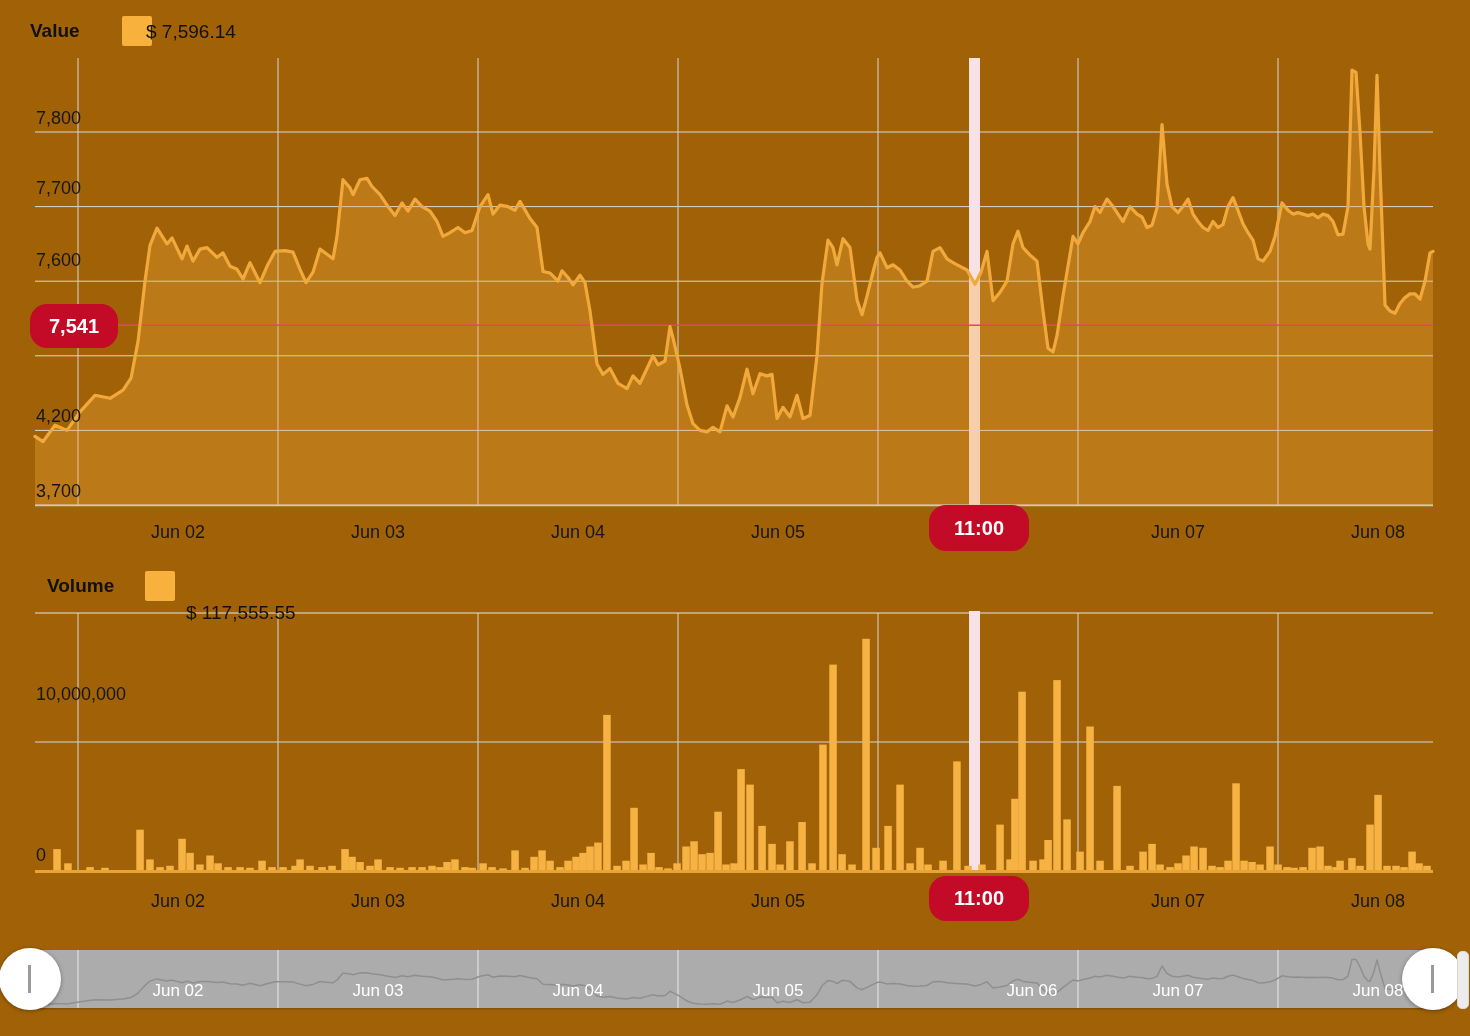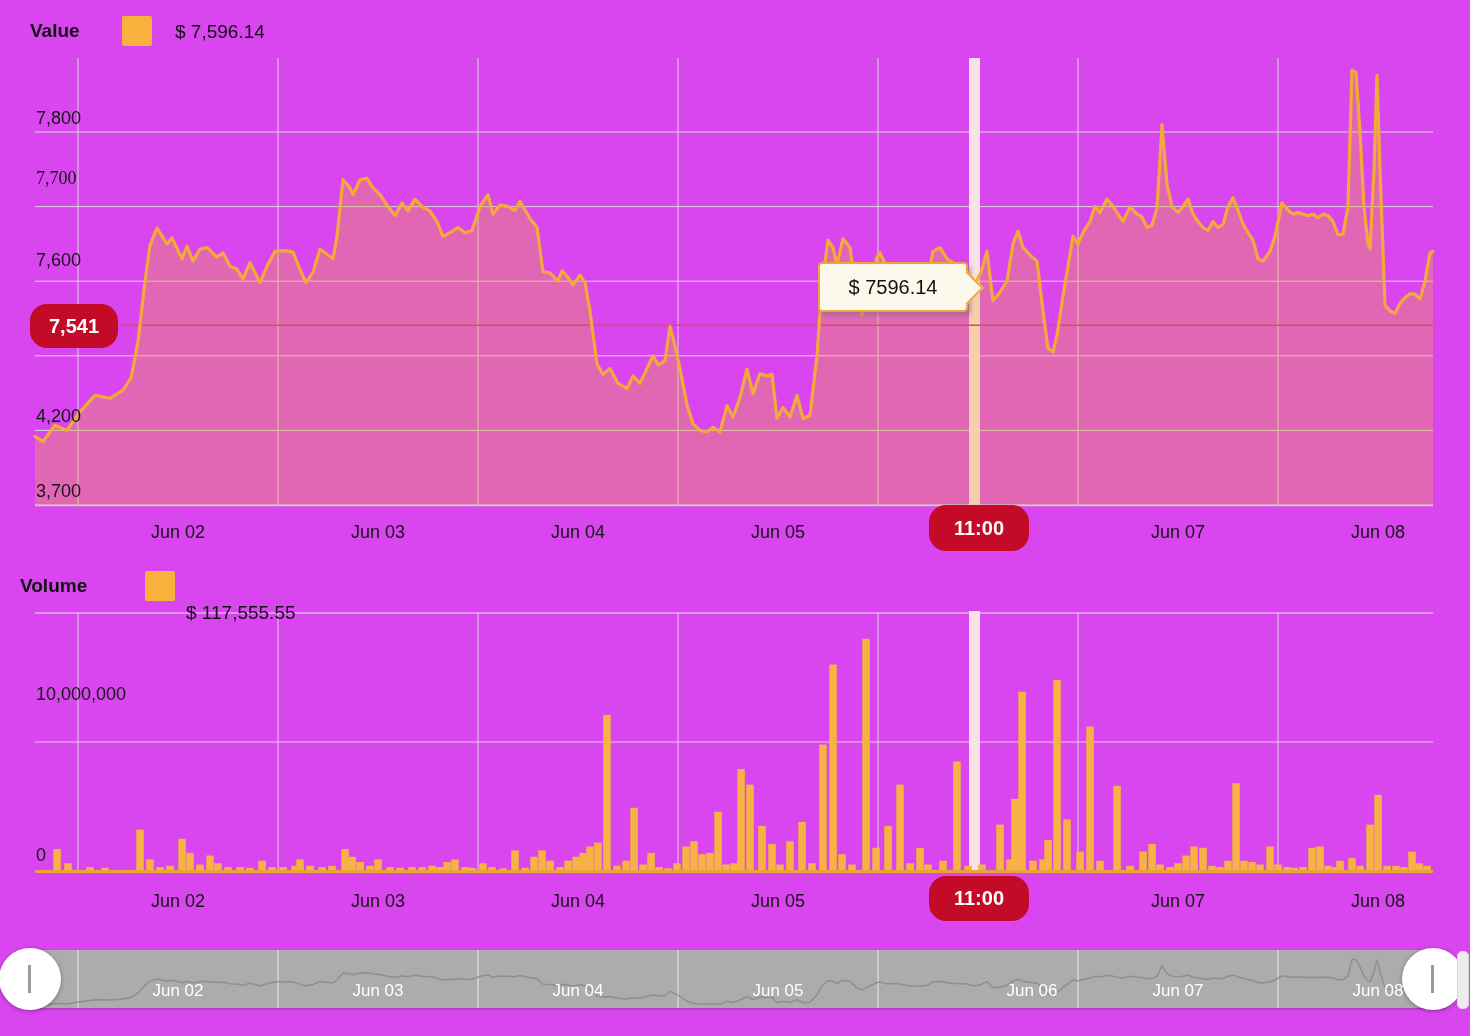--- a/index.html
+++ b/index.html
@@ -1,16 +1,16 @@
 <!DOCTYPE html>
 <html><head>
 <meta charset="utf-8">
 <style>
   html,body{margin:0;padding:0;background:#fff;}
-  #stage{position:relative;width:1470px;height:1036px;overflow:hidden;background:#d946ef;
+  #stage{position:relative;width:1470px;height:1036px;overflow:hidden;background:#a16207;
          font-family:"Liberation Sans",sans-serif;-webkit-font-smoothing:antialiased;}
   #chart-svg{position:absolute;left:0;top:0;}
   .lg-title{position:absolute;font-size:19px;font-weight:bold;color:#111;}
   .lg-square{position:absolute;width:30px;height:30px;border-radius:2px;background:#F7B13C;}
   .lg-val{position:absolute;font-size:19px;color:#111;}
   .ytick{position:absolute;left:36px;font-size:18px;color:#161616;white-space:nowrap;text-align:right;}
   .xlab{position:absolute;width:140px;margin-left:-70px;text-align:center;font-size:18px;color:#161616;}
   .navlab{position:absolute;width:140px;margin-left:-70px;text-align:center;font-size:17px;color:#fff;}
   .red-badge{position:absolute;background:#C30A26;color:#fff;font-weight:bold;
              display:flex;align-items:center;justify-content:center;border-radius:17px;}
@@ -205,35 +205,31 @@
       <rect x="1400.3" y="867.1" width="7.5" height="3.9" fill="#F6B243"></rect>
       <rect x="1408.3" y="851.6" width="7.5" height="19.4" fill="#F6B243"></rect>
       <rect x="1415.3" y="863.3" width="7.5" height="7.7" fill="#F6B243"></rect>
       <rect x="1423.2" y="865.8" width="7.5" height="5.2" fill="#F6B243"></rect>
       <line x1="35" y1="505.5" x2="1433" y2="505.5" stroke="#C9C9C9" stroke-width="1.5"></line>
       <line x1="35" y1="871.5" x2="1433" y2="871.5" stroke="#E8A434" stroke-width="3"></line>
     </svg>
 
   <div class="lg-title" style="left:30px;top:20px;">Value</div>
   <div class="lg-square" style="left:122px;top:16px;"></div>
-  <div class="lg-val" style="left:175px;top:21px;">$ 7,596.14</div>
-
-  <div class="lg-title" style="left:20px;top:575px;">Volume</div>
+  <div class="lg-val" style="left:146px;top:21px;">$ 7,596.14</div>
+
+  <div class="lg-title" style="left:47px;top:575px;">Volume</div>
   <div class="lg-square" style="left:145px;top:571px;"></div>
   <div class="lg-val" style="left:186px;top:602px;">$ 117,555.55</div>
 
   <div class="red-badge" id="plotline-badge">7,541</div>
 
   <div class="red-badge" id="crosshair-badge-price">11:00</div>
   <div class="red-badge" id="crosshair-badge-volume">11:00</div>
 
-  <div id="tooltip">
-    <span>$ 7596.14</span>
-    <div id="tooltip-arrow"></div>
-  </div>
 
   <div id="nav-band">
     <svg id="nav-svg" width="1410" height="58">
         <line x1="43" y1="0" x2="43" y2="58" stroke="rgba(255,255,255,0.5)" stroke-width="1.5"></line>
         <line x1="243" y1="0" x2="243" y2="58" stroke="rgba(255,255,255,0.5)" stroke-width="1.5"></line>
         <line x1="443" y1="0" x2="443" y2="58" stroke="rgba(255,255,255,0.5)" stroke-width="1.5"></line>
         <line x1="643" y1="0" x2="643" y2="58" stroke="rgba(255,255,255,0.5)" stroke-width="1.5"></line>
         <line x1="843" y1="0" x2="843" y2="58" stroke="rgba(255,255,255,0.5)" stroke-width="1.5"></line>
         <line x1="1043" y1="0" x2="1043" y2="58" stroke="rgba(255,255,255,0.5)" stroke-width="1.5"></line>
         <line x1="1243" y1="0" x2="1243" y2="58" stroke="rgba(255,255,255,0.5)" stroke-width="1.5"></line>
@@ -242,21 +238,21 @@
   </div>
   <div class="nav-handle" id="nav-handle-left">
     <div class="grip"></div>
   </div>
   <div class="nav-handle" id="nav-handle-right">
     <div class="grip"></div>
   </div>
   <div id="nav-scrollbar"></div>
 
 <div class="ytick" style="top:108px;">7,800</div>
-    <div class="ytick" style="top:168px;font-family:Liberation Serif, serif;">7,700</div>
+    <div class="ytick" style="top:178px;">7,700</div>
     <div class="ytick" style="top:250px;">7,600</div>
     <div class="ytick" style="top:406px;">4,200</div>
     <div class="ytick" style="top:481px;">3,700</div>
     <div class="ytick" style="top:684px;">10,000,000</div>
     <div class="ytick" style="top:845px;">0</div>
     <div class="xlab" style="left:178px;top:522px;">Jun 02</div>
     <div class="xlab" style="left:378px;top:522px;">Jun 03</div>
     <div class="xlab" style="left:578px;top:522px;">Jun 04</div>
     <div class="xlab" style="left:778px;top:522px;">Jun 05</div>
     <div class="xlab" style="left:1178px;top:522px;">Jun 07</div>

